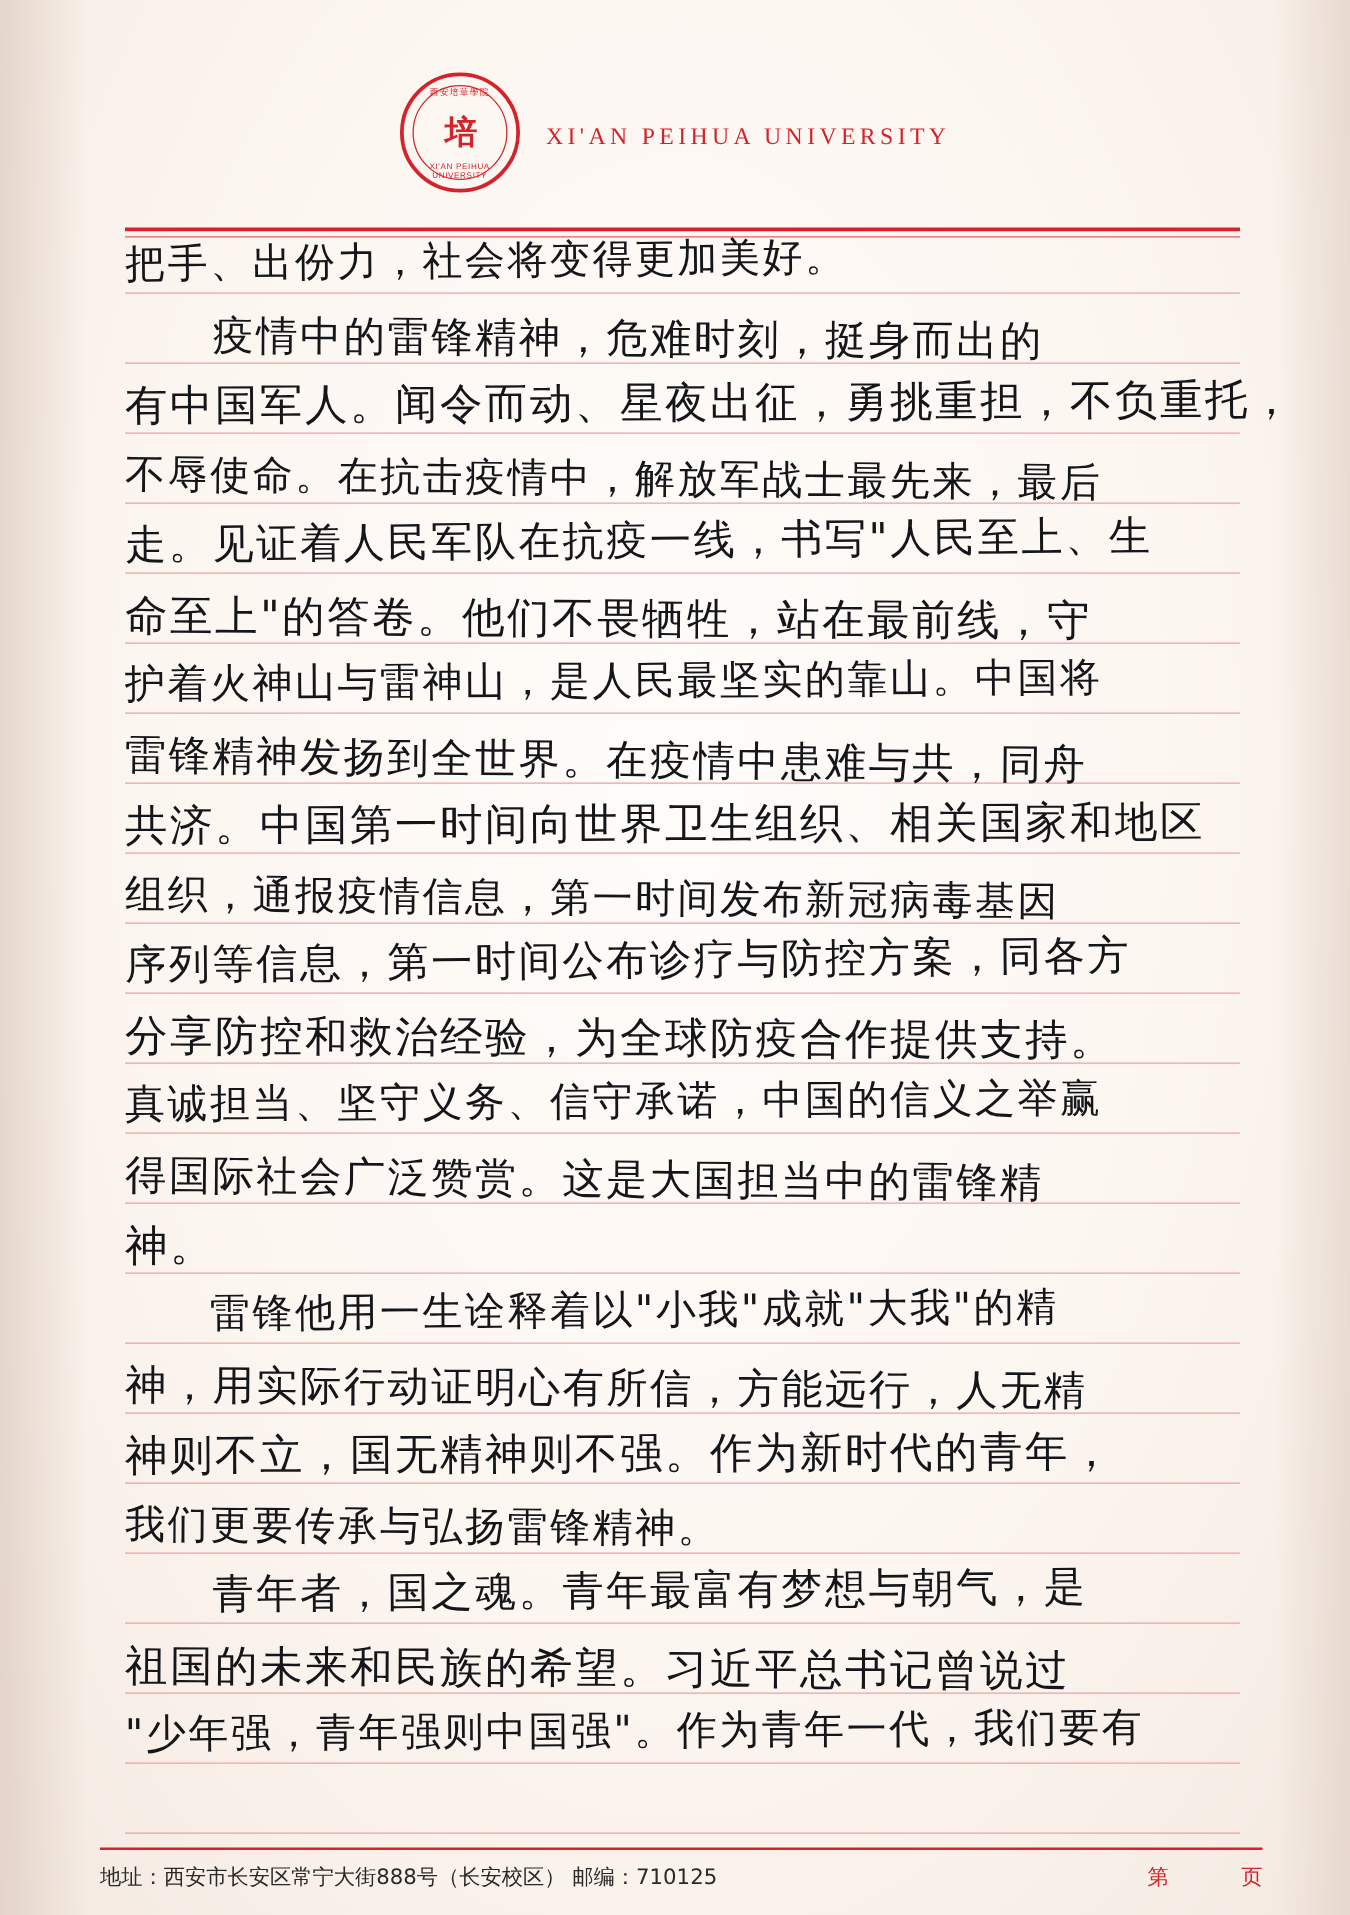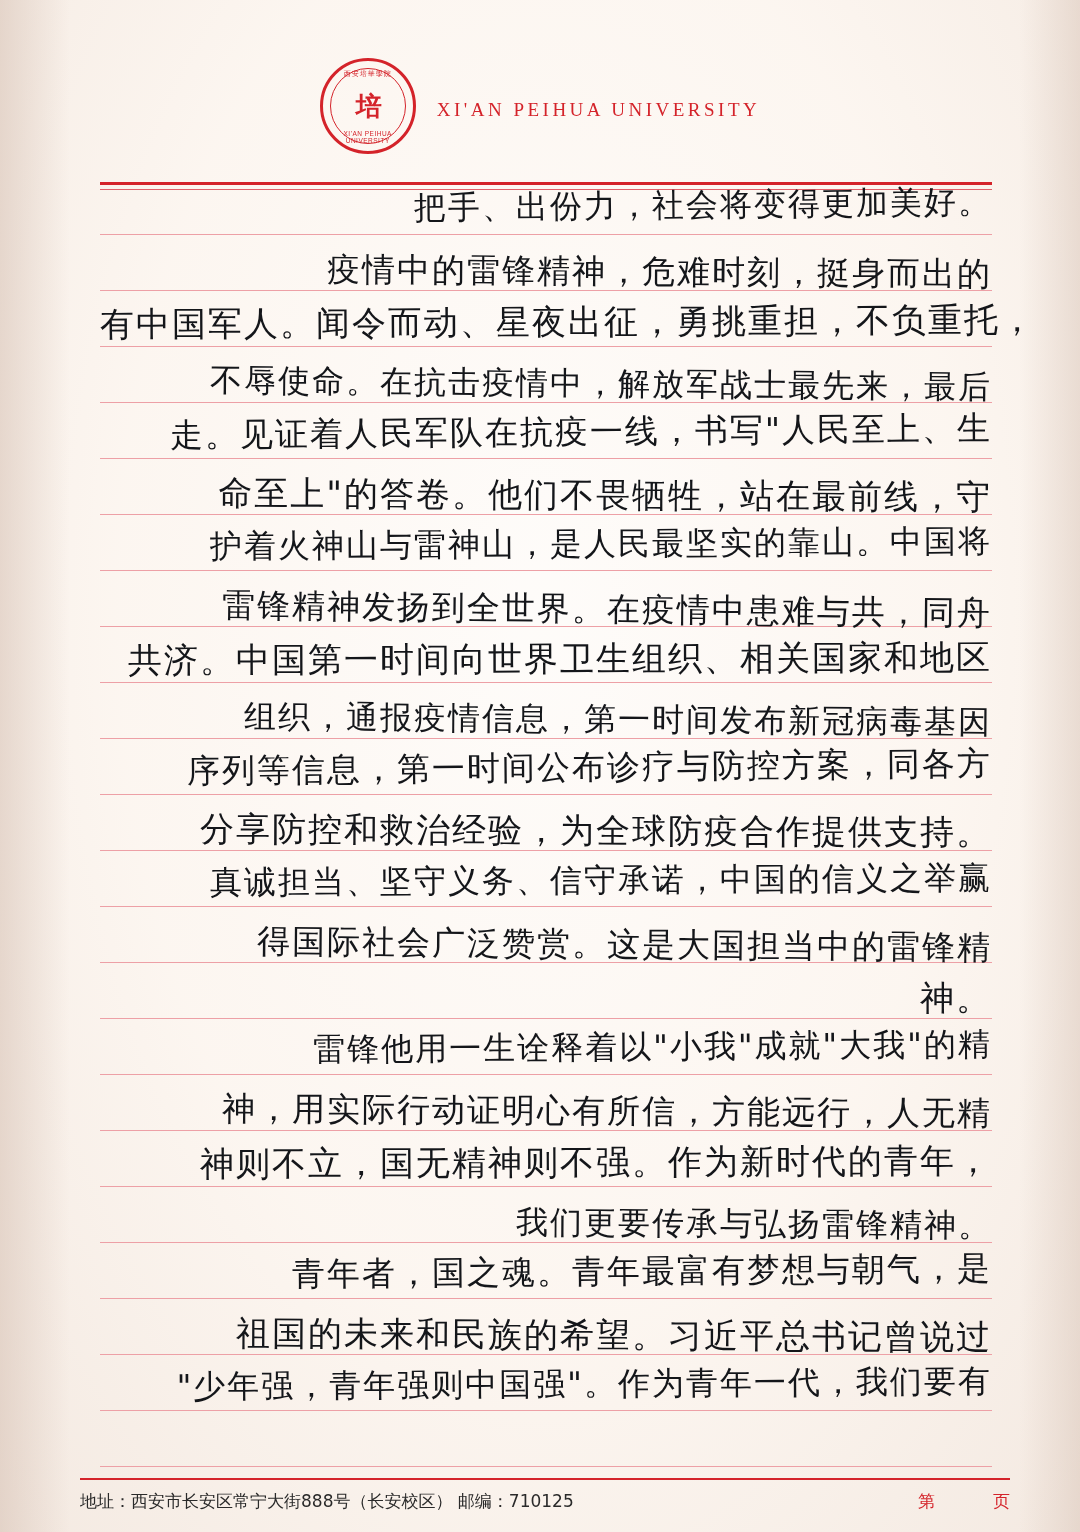--- a/index.html
+++ b/index.html
@@ -150,21 +150,20 @@
     right: 0;
     height: 1px;
     background: #eda0a6;
   }
 
   
   .hand {
     position: absolute;
     inset: 0;
     padding: 0;
-    text-align: right;
   }
   .hw-line {
     position: absolute;
     left: 0;
     right: 0;
     font-family: "DejaVu Sans", sans-serif;
     font-size: 33px;
     color: #14161a;
     white-space: nowrap;
     letter-spacing: 2px;

